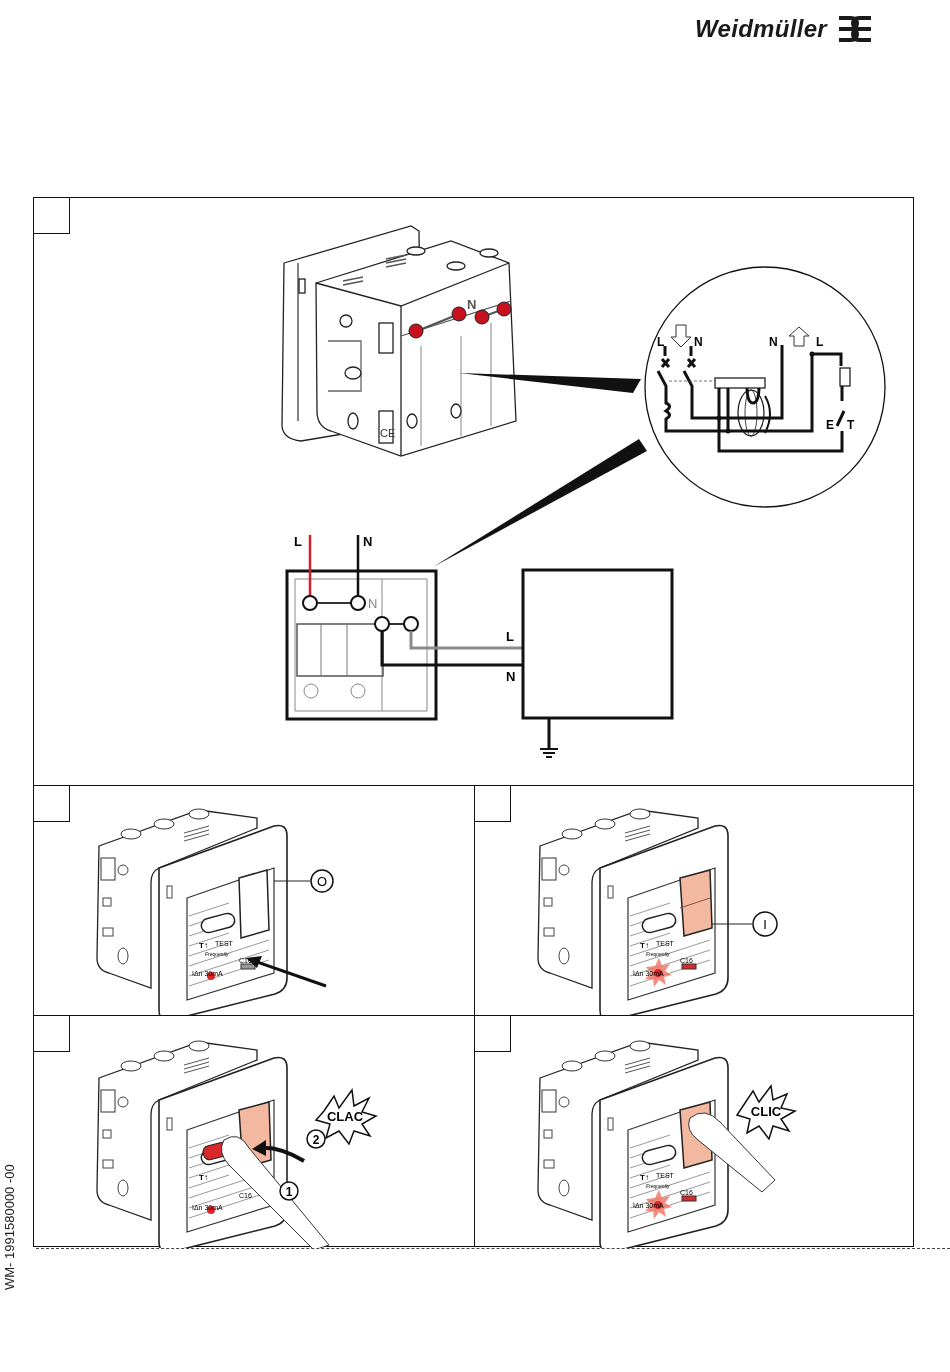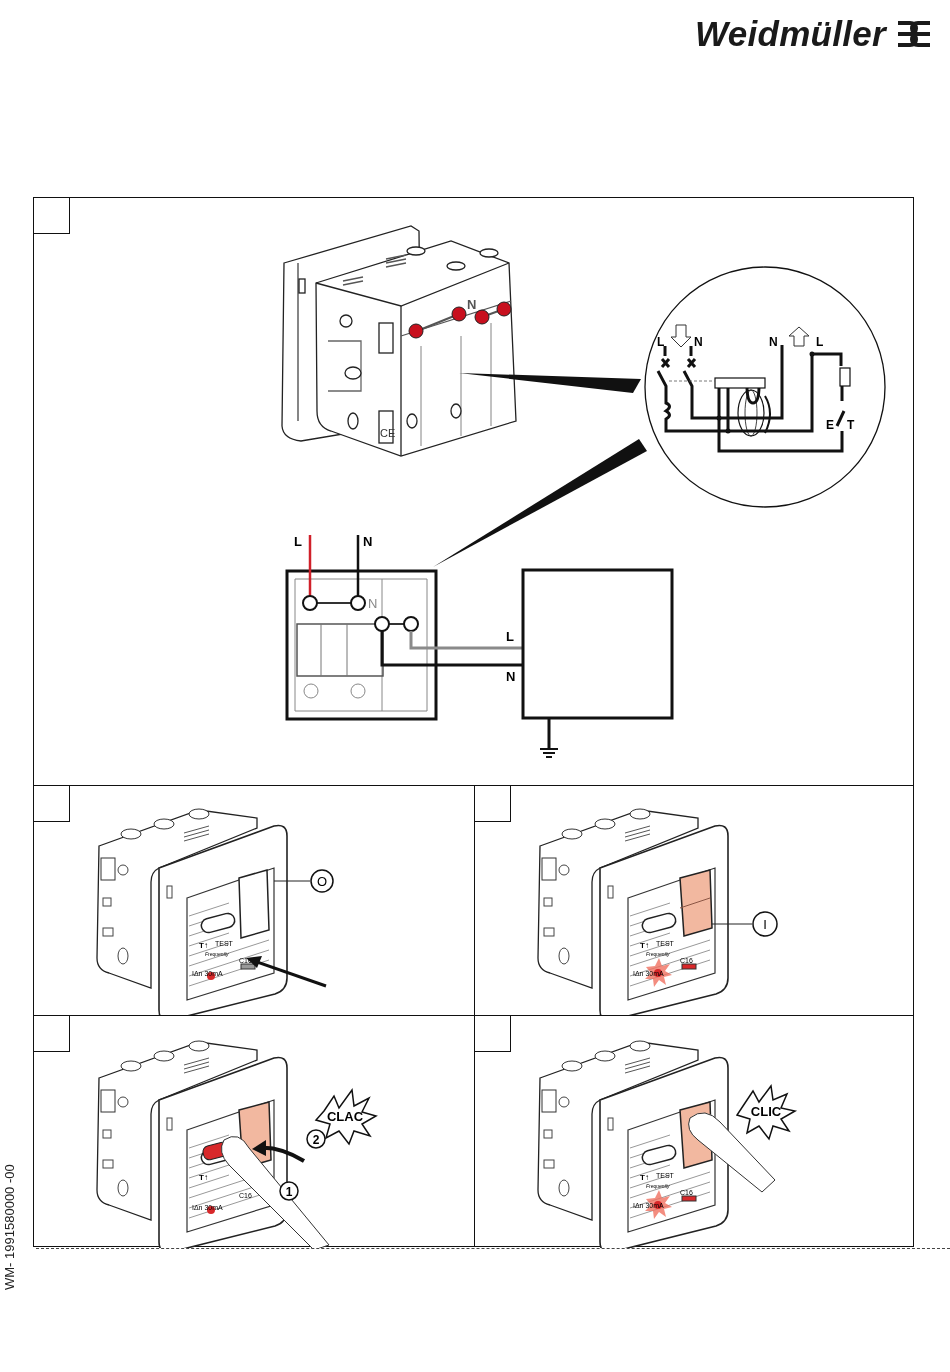--- a/index.html
+++ b/index.html
@@ -1,18 +1,18 @@
 <!DOCTYPE html>
 <html><head>
 <meta charset="utf-8">
 <style>
   html,body{margin:0;padding:0;background:#fff;}
   body{width:950px;height:1372px;position:relative;overflow:hidden;font-family:"Liberation Sans",sans-serif;color:#111;}
   .logo{position:absolute;left:695px;top:14px;display:flex;align-items:center;gap:10px;}
-  .logo-text{font-family:"Liberation Sans",sans-serif;font-weight:bold;font-style:italic;font-size:35px;letter-spacing:0.3px;color:#1a1a1a;}
+  .logo-text{font-family:"Liberation Sans",sans-serif;font-weight:bold;font-style:italic;font-size:24px;letter-spacing:0.3px;color:#1a1a1a;}
   .panel{position:absolute;border:1.5px solid #111;box-sizing:border-box;background:#fff;}
   .step-box{position:absolute;left:-1px;top:-1px;width:37px;height:37px;border:1.5px solid #111;box-sizing:border-box;background:#fff;}
   .doc-code{position:absolute;left:2px;top:1290px;transform:rotate(-90deg);transform-origin:0 0;font-size:13px;color:#222;white-space:nowrap;}
   .dash{position:absolute;left:36px;top:1248px;width:914px;border-top:1.5px dashed #444;}
   svg text{font-family:"Liberation Sans",sans-serif;}
 </style>
 </head>
 <body>
 
 <div class="logo">

